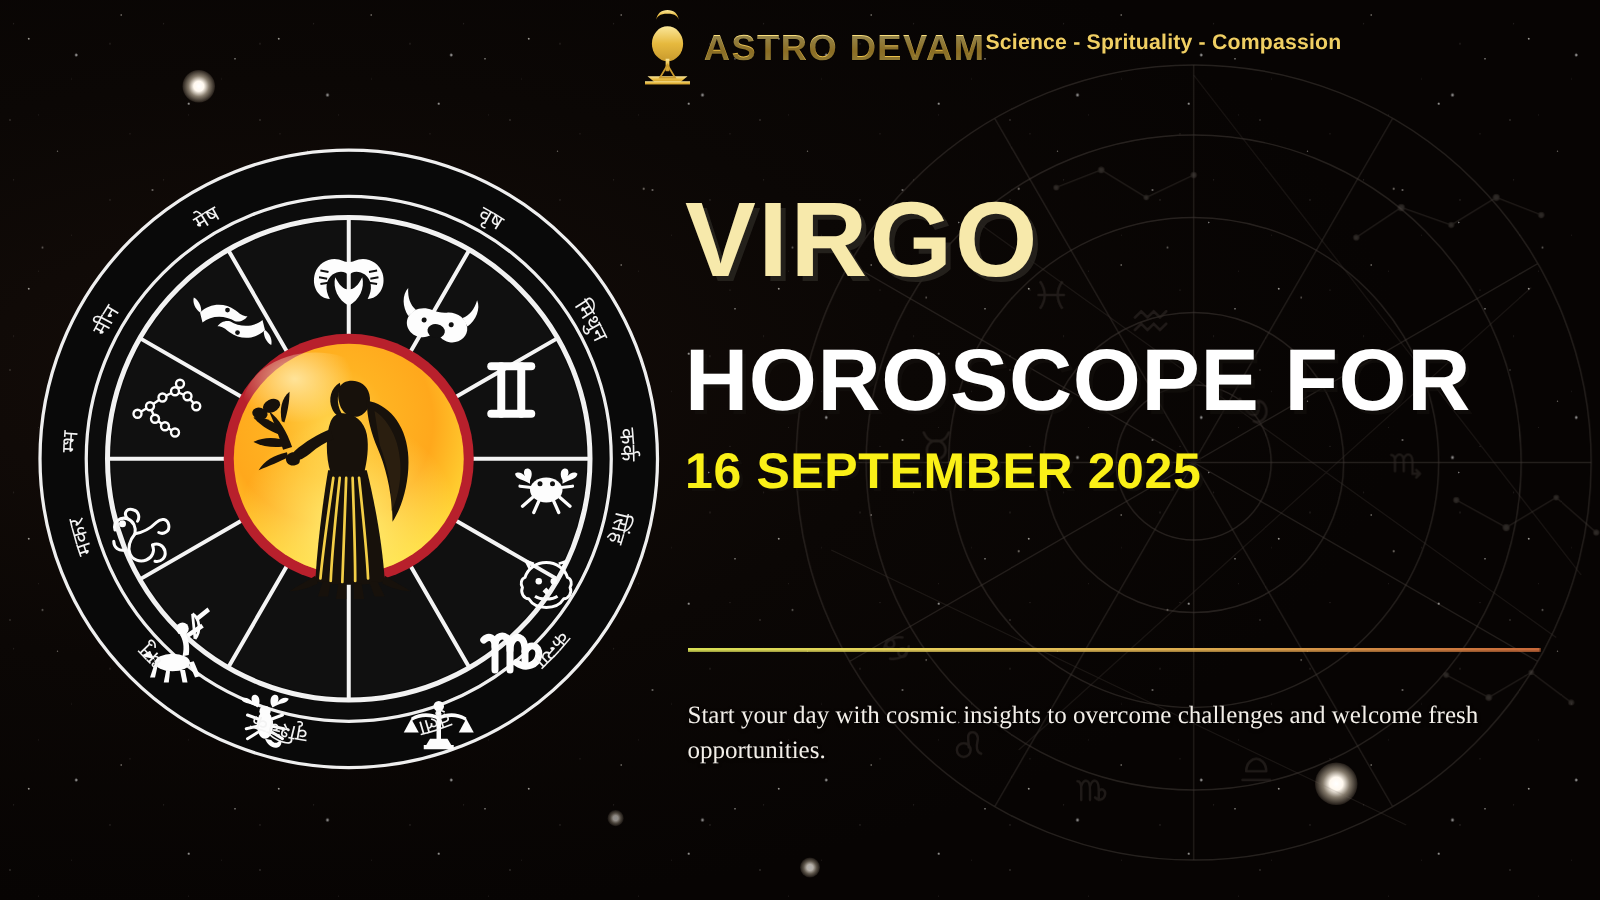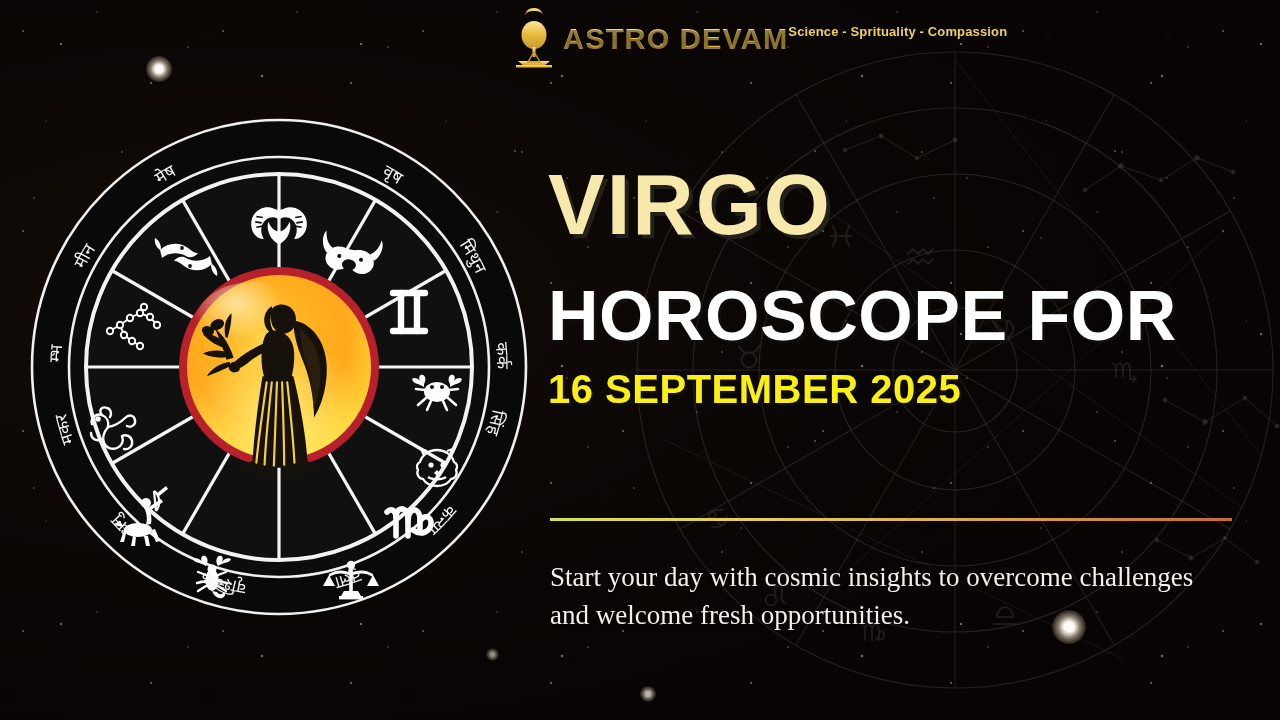--- a/index.html
+++ b/index.html
@@ -95,21 +95,21 @@
     background:linear-gradient(180deg,#fde98f 0%,#e7b63c 55%,#f5d76a 100%);
     -webkit-background-clip:text; background-clip:text;
     -webkit-text-fill-color:transparent;
     text-shadow:0 1px 0 rgba(0,0,0,.4);
   }
   #logo-rule {
     height:3px; margin:2px 0 2px;
     background:linear-gradient(90deg,#c9a03a,#fbe38d 45%,#d8ad45);
   }
   #logo-tagline {
-    font-size:13px; font-weight:bold; letter-spacing:.15px;
+    font-size:17px; font-weight:bold; letter-spacing:.15px;
     color:#f0cf63; white-space:nowrap;
   }
 
   
   #zodiac-wheel {
     position:absolute;
     left:24px; top:112px;
     width:510px; height:510px;
     z-index:4;
   }
@@ -118,21 +118,20 @@
   #headline-block {
     position:absolute;
     left:548px; top:150px;
     width:700px;
     z-index:6;
   }
   #title-sign {
     font-size:85px; font-weight:bold; letter-spacing:2px; line-height:1;
     color:#f7e9ab;
     text-shadow:4px 4px 0 rgba(40,36,32,.85);
-    margin-top:12px;
   }
   #title-line2 {
     margin-top:34px;
     font-size:70px; font-weight:bold; letter-spacing:.5px; line-height:1;
     color:#ffffff;
     text-shadow:3px 3px 0 rgba(20,16,14,.6);
   }
   #title-date {
     margin-top:18px;
     font-size:40px; font-weight:bold; letter-spacing:.5px; line-height:1;
@@ -144,21 +143,21 @@
     left:550px; top:518px;
     width:682px; height:3px;
     background:linear-gradient(90deg,#d8e055 0%,#e8cd5c 30%,#dba84e 62%,#c8693a 100%);
     z-index:6;
   }
   #subtitle {
     position:absolute;
     left:550px; top:558px;
     width:680px;
     font-family:"Liberation Serif", serif;
-    font-size:27px; line-height:1.42;
+    font-size:20px; line-height:1.42;
     color:#f3efe9;
     z-index:6;
     text-shadow:0 1px 3px rgba(0,0,0,.8);
   }
 </style>
 </head>
 <body>
 
 <div id="stage">
 

